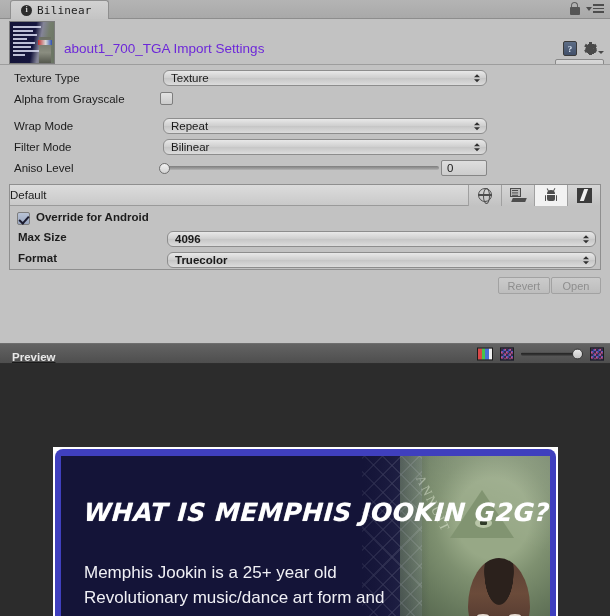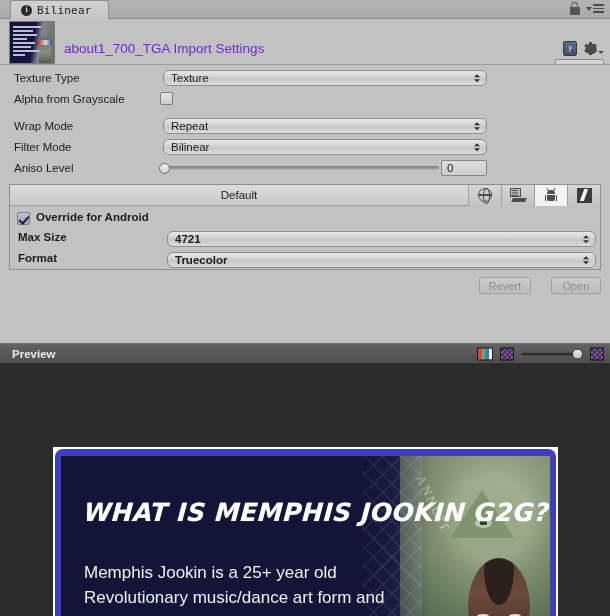--- a/index.html
+++ b/index.html
@@ -205,21 +205,21 @@
     border: 1px solid #8f8f8f;
     background: #c6c6c6;
   }
   .platform-tabs {
     position: relative; height: 21px;
     background: linear-gradient(180deg,#dcdcdc 0%, #c9c9c9 100%);
     border-bottom: 1px solid #9a9a9a;
     display: flex; align-items: center;
   }
   .platform-default {
-    flex: 1; text-align: center; font-size: 11.5px; color: #1c1c1c;
+    flex: 1; text-align: left; font-size: 11.5px; color: #1c1c1c;
   }
   .ptab {
     width: 33px; height: 21px;
     border-left: 1px solid #a0a0a0;
     display: flex; align-items: center; justify-content: center;
     background: linear-gradient(180deg,#d6d6d6 0%, #c2c2c2 100%);
   }
   .ptab.active { background: #f2f2f2; }
 
   
@@ -275,39 +275,39 @@
 
   .platform-content { position: relative; height: 63px; background: #c2c2c2; padding-top: 4px; }
   .prow { position: absolute; left: 0; right: 0; height: 18px; font-weight: bold; }
   .prow .row-label { left: 8px; }
   .prow .popup { left: 157px; right: 4px; }
   .override-label {
     position: absolute; left: 26px; top: 1px; font-size: 11.5px; color: #1c1c1c;
   }
 
   
-  .btn-row { position: absolute; right: 9px; top: 212px; display: flex; gap: 20px; }
+  .btn-row { position: absolute; right: 9px; top: 212px; display: flex; gap: 1px; }
   .gbtn {
     height: 17px; min-width: 50px; padding: 0 9px;
     display: flex; align-items: center; justify-content: center;
     font-size: 11px; color: #8e8e8e;
     background: linear-gradient(180deg,#cbcbcb 0%, #bdbdbd 100%);
     border: 1px solid #a2a2a2; border-radius: 2px;
   }
 
   
   .preview-sep {
     position: absolute; left: 0; top: 336px; width: 610px; height: 8px;
     background: #c2c2c2; border-bottom: 1px solid #6e6e6e;
   }
   .preview-bar {
     position: absolute; left: 0; top: 344px; width: 610px; height: 20px;
     background: linear-gradient(180deg,#636363 0%, #4e4e4e 100%);
     border-bottom: 1px solid #2e2e2e;
-    display: flex; align-items: center;
+    display: flex; align-items: flex-end; text-decoration: underline;
   }
   .preview-title {
     margin-left: 12px; font-size: 11.5px; font-weight: bold; color: #e8e8e8;
   }
   .preview-tools {
     position: absolute; right: 6px; top: 50%; transform: translateY(-50%);
     display: flex; align-items: center; gap: 7px;
   }
   .rgb-icon {
     width: 16px; height: 13px; border: 1px solid #1c1c1c;
@@ -561,21 +561,21 @@
       </div>
 
       <div class="platform-content">
         <div class="prow" style="top:4px;">
           <span class="checkbox checked" style="left:7px; top:2px;"></span>
           <span class="override-label">Override for Android</span>
         </div>
         <div class="prow" style="top:25px;">
           <span class="row-label">Max Size</span>
           <span class="popup">
-            <span class="popup-value">4721</span>
+            <span class="popup-value">4096</span>
             <span class="popup-arrows">
                 <i class="up"></i>
                 <i class="dn"></i>
               </span>
           </span>
         </div>
         <div class="prow" style="top:46px;">
           <span class="row-label">Format</span>
           <span class="popup">
             <span class="popup-value">Truecolor</span>

